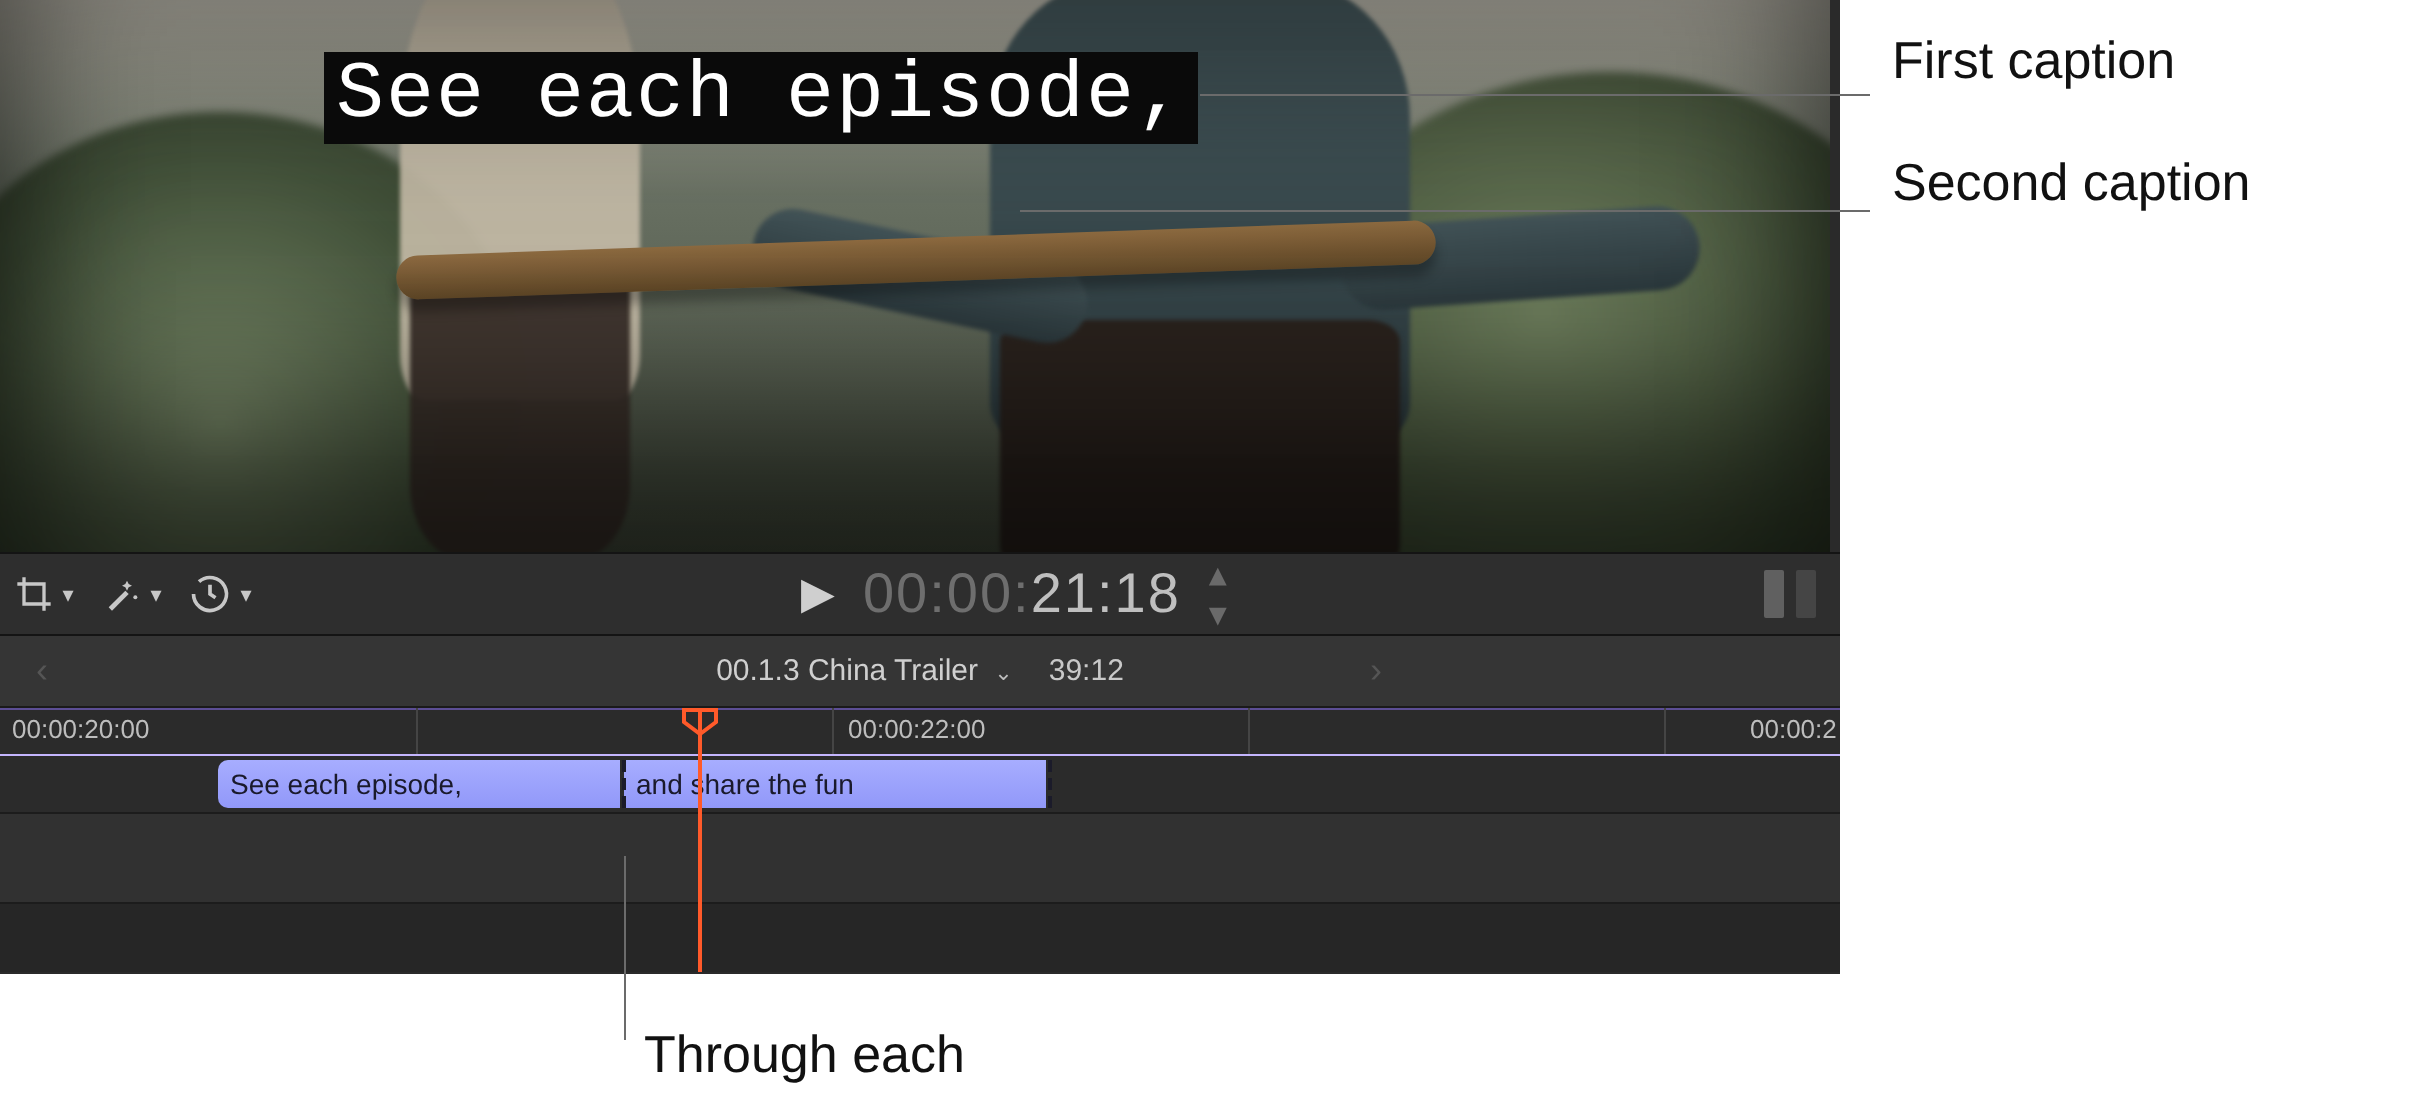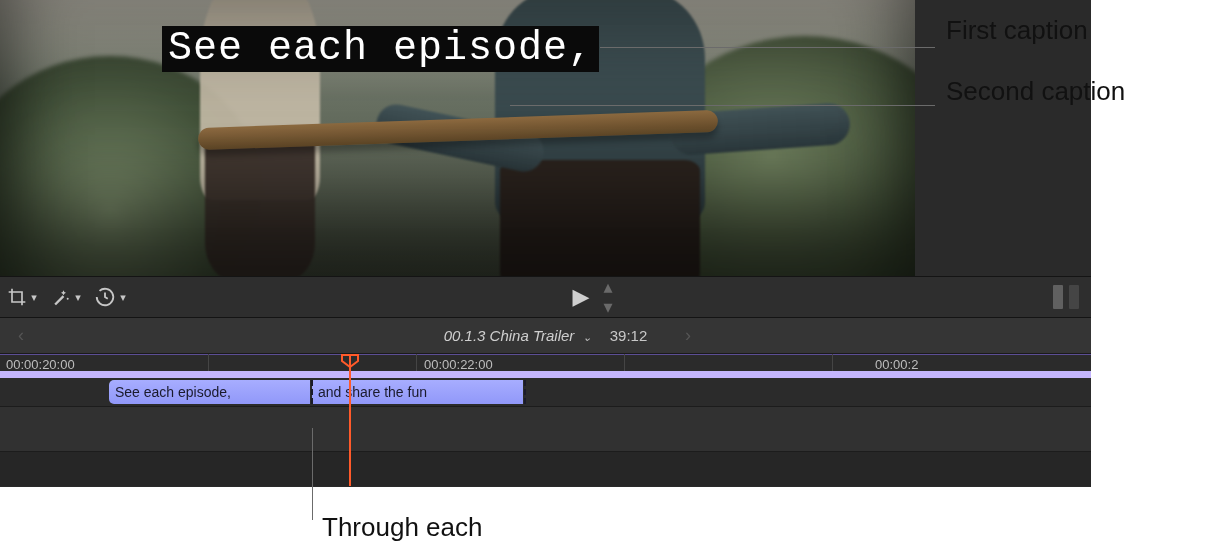--- a/index.html
+++ b/index.html
@@ -5,21 +5,21 @@
     * { margin: 0; padding: 0; box-sizing: border-box; }
     body {
       width: 1208px;
       height: 556px;
       font-family: -apple-system, "Helvetica Neue", Arial, sans-serif;
       background: #fff;
       position: relative;
       overflow: hidden;
     }
     .app {
-      width: 1091px;
+      width: 920px;
       height: 487px;
       position: relative;
       background: #2a2a2a;
     }
     
     .viewer {
       position: relative;
       width: 915px;
       height: 276px;
       overflow: hidden;
@@ -105,29 +105,29 @@
     .proj-row{
       height:36px;width:100%;
       background:#353535;
       display:flex;align-items:center;justify-content:center;
       color:#cfcfcf; font-size:15px;
       border-bottom:1px solid #1a1a1a;
     }
     .proj-row .navchev{position:absolute; color:#555; font-size:18px;}
     .proj-row .navchev.left{left:18px;}
     .proj-row .navchev.right{left:685px;}
-    .proj-name{font-weight:400;font-style:italic;}
+    .proj-name{font-weight:400;}
     .proj-name .chev{color:#bebebe;}
     .proj-dur{margin-left:18px;color:#c8c8c8;}
 
     
     .ruler{
       position:relative; height:24px; width:100%;
       background:#2b2b2b; color:#bdbdbd; font-size:13px;
-      border-bottom:7px solid #c4b5fd;
+      border-bottom:1px solid #c4b5fd;
     }
     .ruler .tick{position:absolute;top:3px;}
     .ruler .minor{position:absolute;top:0;bottom:0;width:1px;background:#454545;}
     .ruler .topline{position:absolute;left:0;right:0;top:0;height:1px;background:#8d72ff;opacity:.5;}
 
     
     .track-area{position:relative; height:108px; width:100%; background:#262626;}
     .cap-track{position:absolute; left:0; right:0; top:0; height:28px; background:#2b2b2b;}
     .cap-clip{
       position:absolute; top:2px; height:24px;
@@ -206,20 +206,23 @@
     <div class="tool-btn">
       <svg width="22" height="22" viewBox="0 0 24 24" fill="none" stroke="#c7c7c7" stroke-width="2">
         <path d="M3 12a9 9 0 1 0 3-6.7"></path>
           <path d="M12 7v5l3 2"></path>
       </svg>
         <span class="chev">▾</span>
     </div>
 
     <div class="tc-wrap">
       <span class="play">▶</span>
+      <span class="timecode">
+        <span class="dim">00:00:</span><span class="thin">21:18</span>
+      </span>
       <span class="tc-arrows">
           <span>▴</span>
           <span>▾</span>
         </span>
     </div>
 
     <div class="skim">
       <div class="bar"></div>
       <div class="bar off"></div>
     </div>

